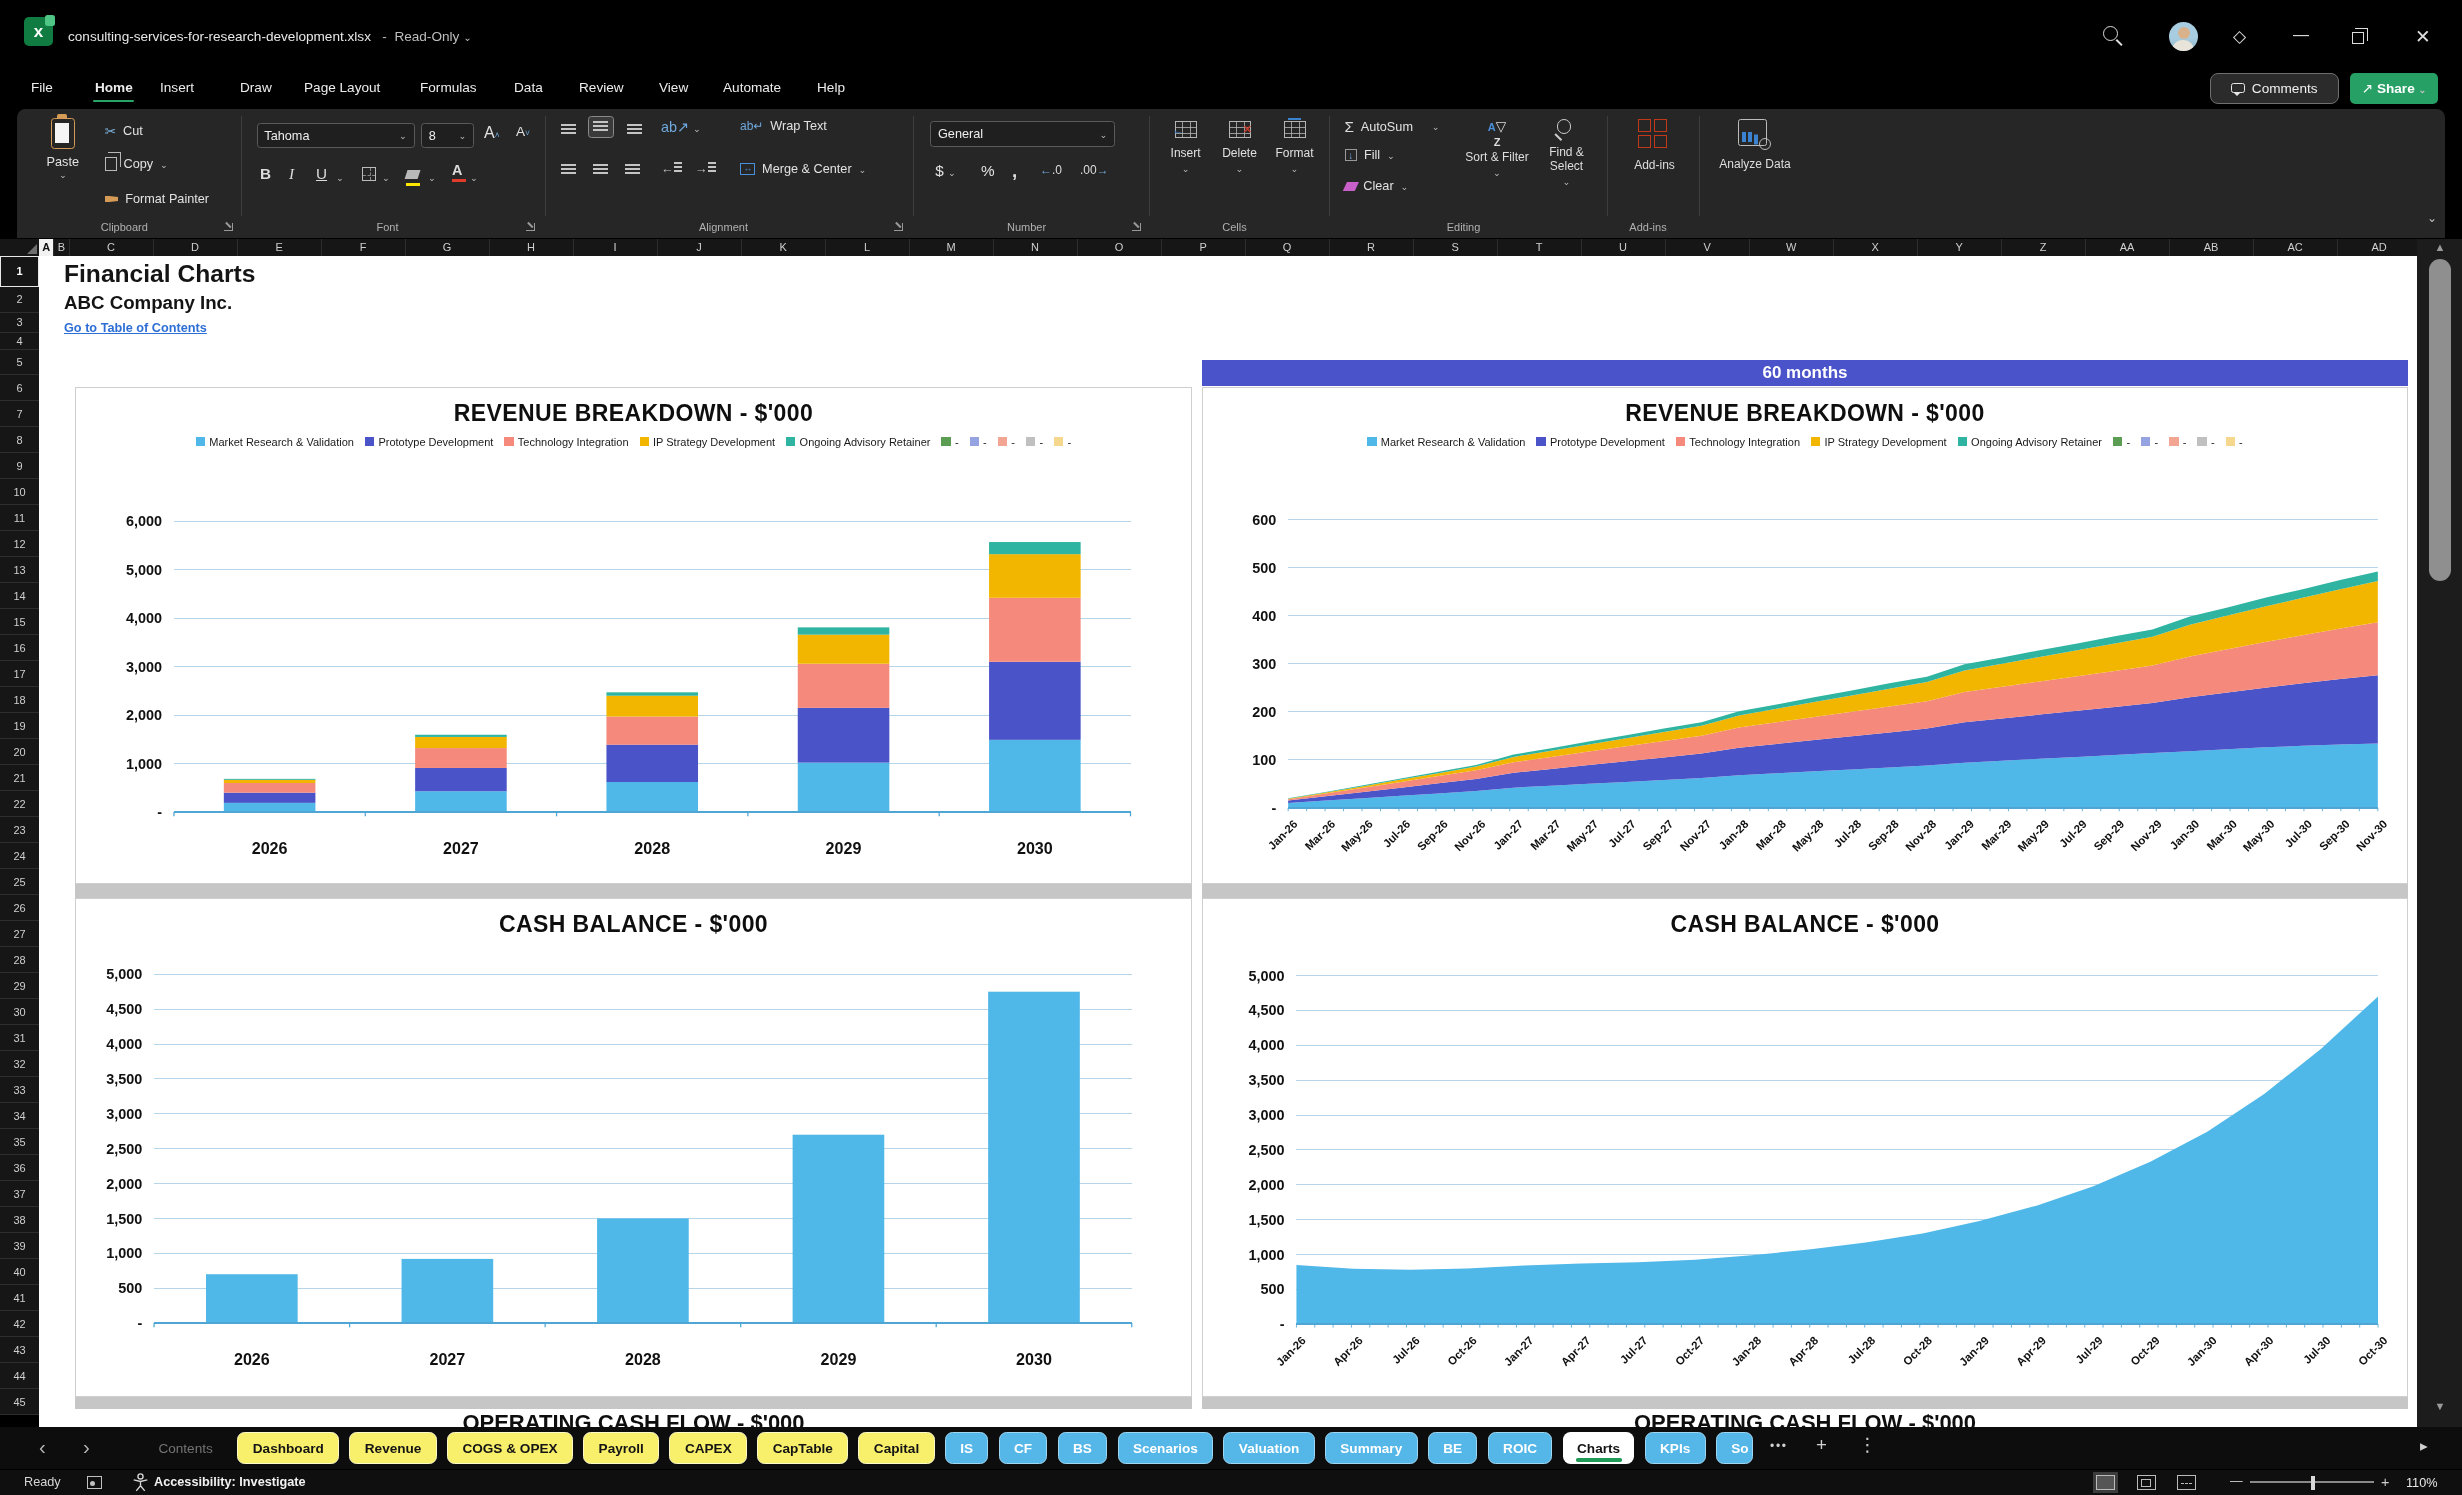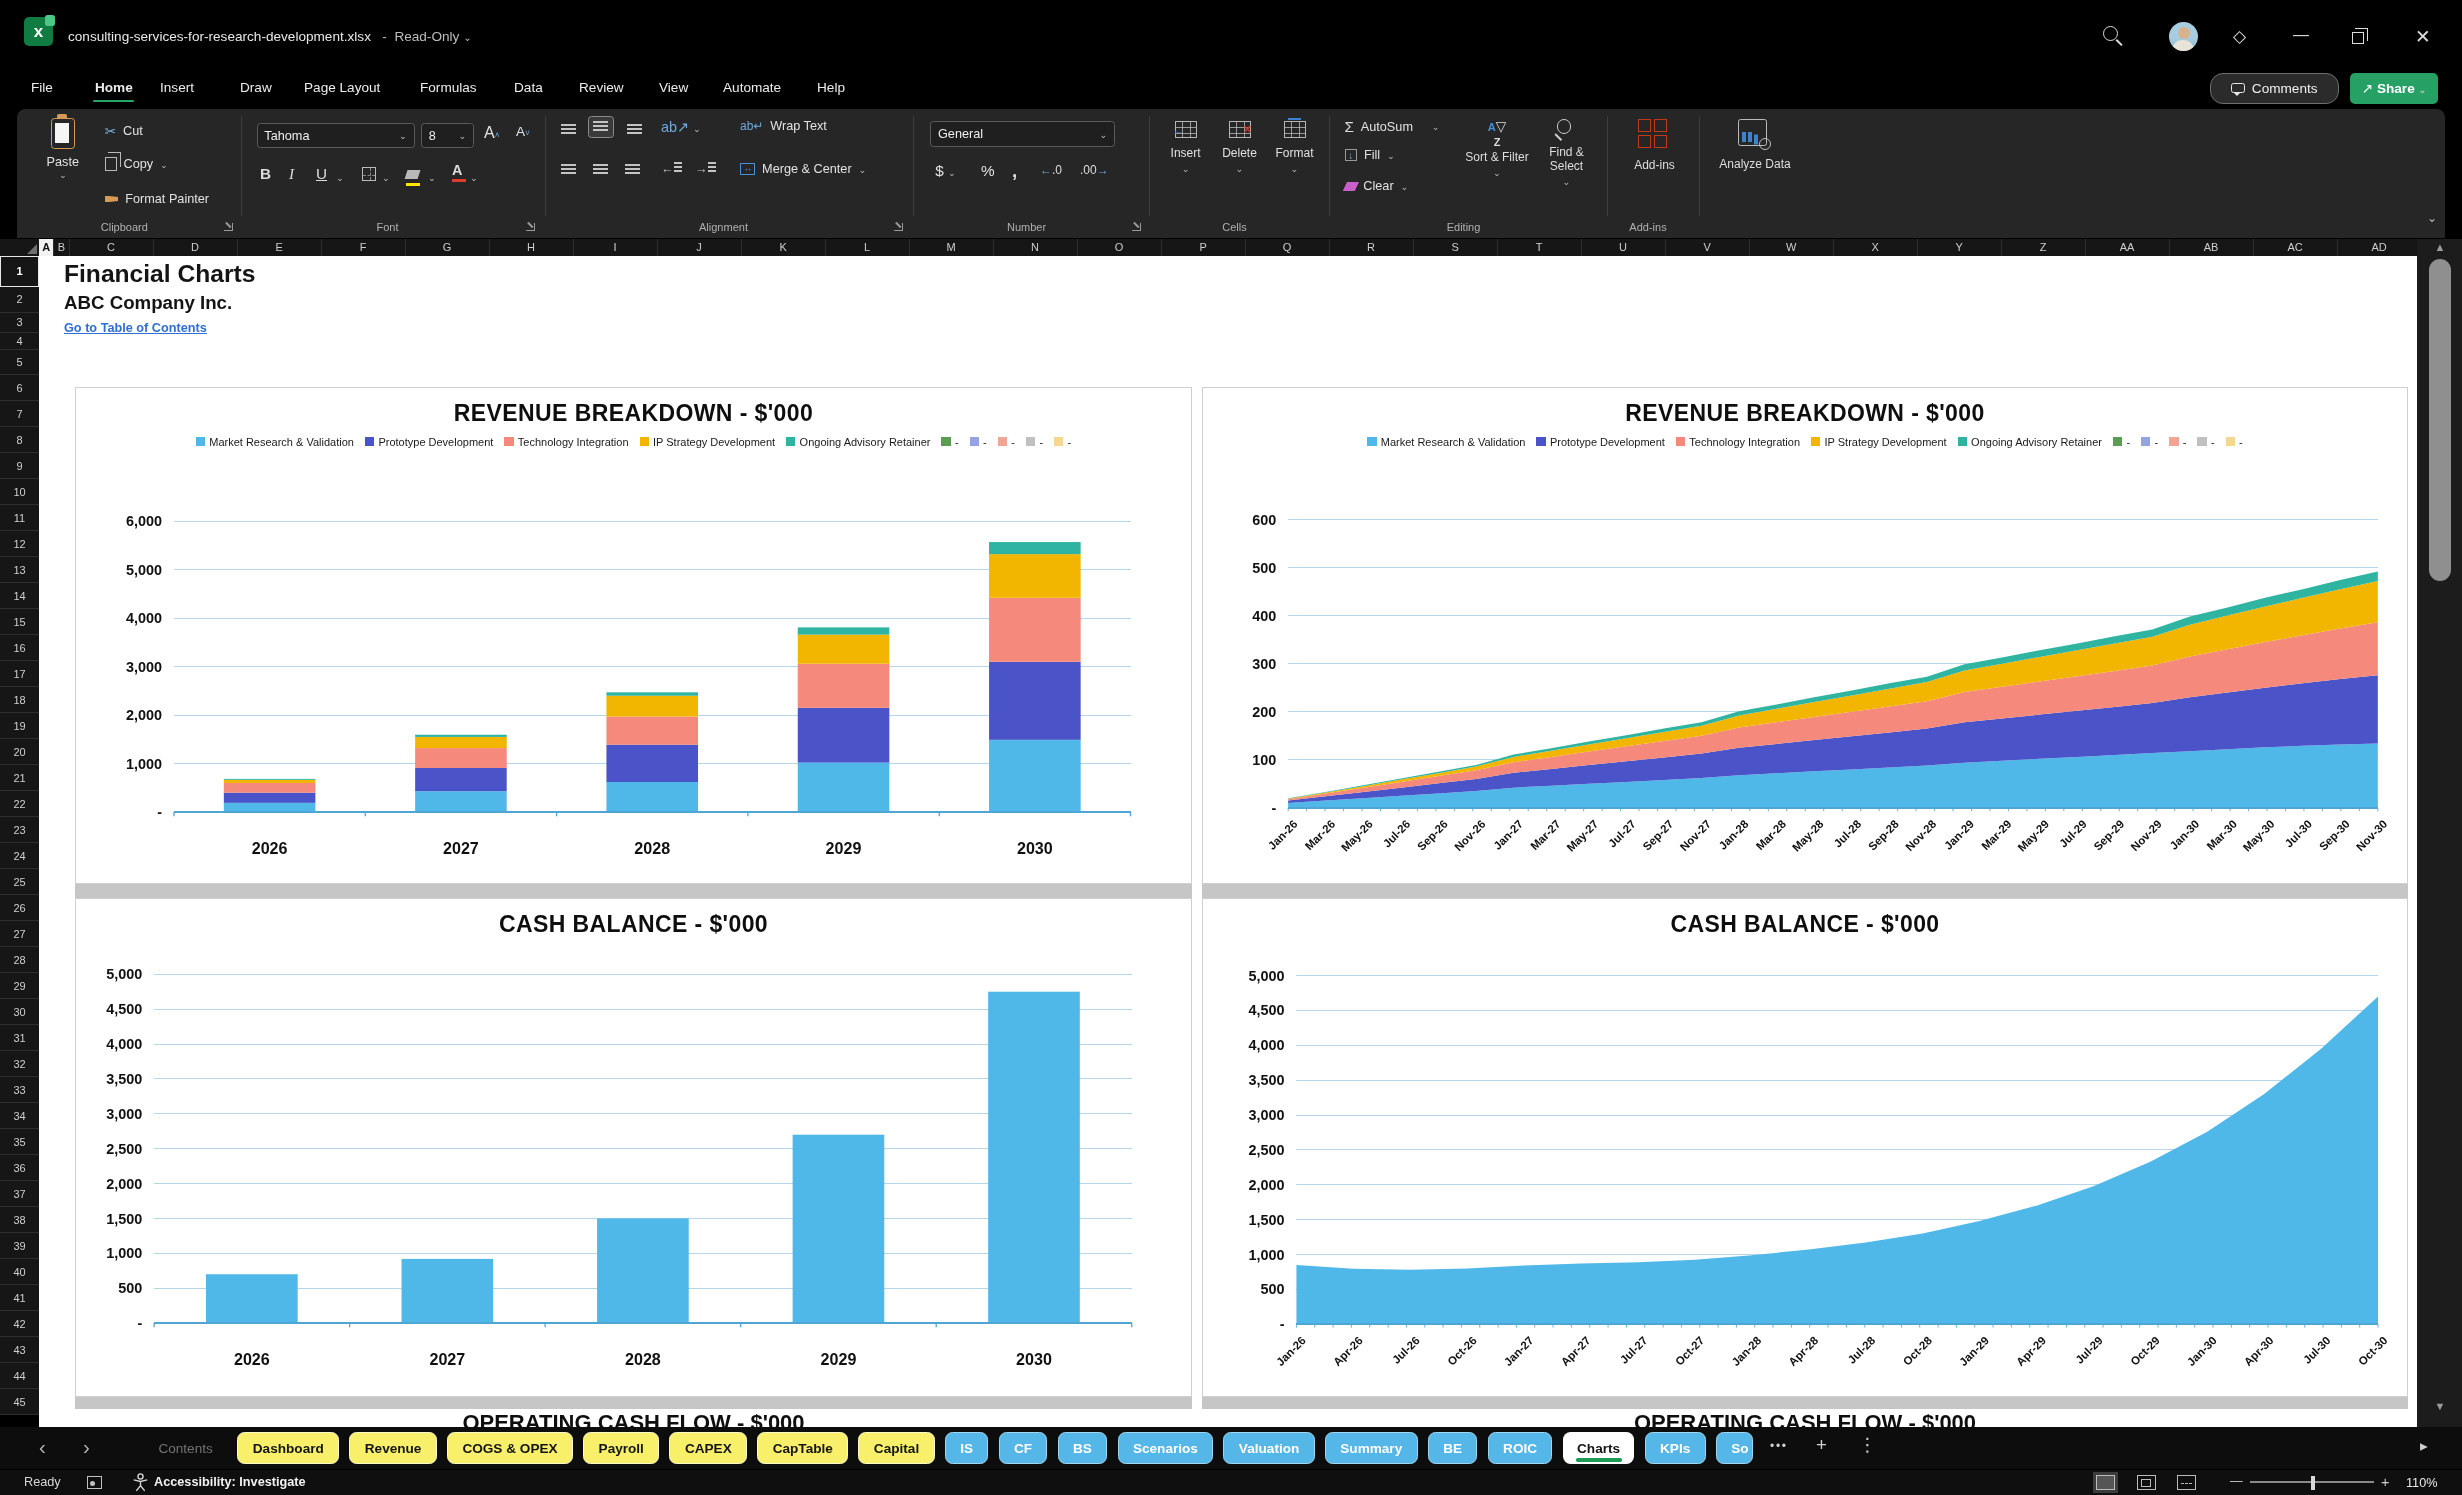--- a/index.html
+++ b/index.html
@@ -22,21 +22,21 @@
   .avatar::after { content:""; position:absolute; left:3.4px; top:18px; width:22px; height:12px; border-radius:10.2px 10.2px 0 0; background:#e8e4da; }
   .winbtn { color:#ddd; font-size:16px; }
   .icon-restore { width:12px; height:12px; border:1.7px solid #ddd; position:relative; display:inline-block; }
   .icon-restore::before { content:""; position:absolute; left:1.7px; top:-5.1px; width:12px; height:12px; border:1.7px solid #ddd; border-left:none; border-bottom:none; }
 
   
   .menubar { position:absolute; left:0; top:71px; width:2462px; height:37px; background:#000; }
   .menu-item { position:absolute; top:8.5px; color:#ececec; font-size:13.6px; cursor:default; }
   .menu-item.active { font-weight:bold; }
   .menu-item.active::after { content:""; position:absolute; left:-1.7px; right:-1.7px; bottom:-7.6px; height:2.5px; background:#27A567; border-radius:1.7px; }
-  .btn-comments { position:absolute; left:2210px; top:1.7px; width:129px; height:31px; border:0.8px solid #6f6f6f; border-radius:13px; background:#2b2b2b; color:#f0f0f0; font-size:13.6px; text-align:center; line-height:30px; }
+  .btn-comments { position:absolute; left:2210px; top:1.7px; width:129px; height:31px; border:0.8px solid #6f6f6f; border-radius:8px; background:#2b2b2b; color:#f0f0f0; font-size:13.6px; text-align:center; line-height:30px; }
   .bubble { display:inline-block; width:13.6px; height:10.2px; border:1.7px solid #e8e8e8; border-radius:2.5px; position:relative; top:0.8px; margin-right:6.8px; }
   .bubble::after{ content:""; position:absolute; left:1.7px; top:8.5px; border:3.4px solid transparent; border-top-color:#e8e8e8; }
   .btn-share { position:absolute; left:2350px; top:1.7px; width:88px; height:31px; border-radius:5.1px; background:#26A065; color:#fff; font-size:13.6px; font-weight:bold; text-align:center; line-height:31px; }
 
   
   .ribbon { position:absolute; left:17px; top:109px; width:2428px; height:129px; background:#262626; border-radius:8.5px 8.5px 0 0; color:#dcdcdc; }
   .rgroup { position:absolute; top:0; height:129px; }
   .glabel { position:absolute; bottom:5.1px; left:0; right:13px; text-align:center; color:#b0b0b0; font-size:11px; }
   .rdiv { position:absolute; top:6.8px; width:0.8px; height:100px; background:#3d3d3d; }
   .rtxt { font-size:12.7px; color:#e2e2e2; }
@@ -394,20 +394,21 @@
       <div class="rowh" style="height: 26px;">42</div>
       <div class="rowh" style="height: 26px;">43</div>
       <div class="rowh" style="height: 26px;">44</div>
       <div class="rowh" style="height: 26px;">45</div>
     </div>
   <div class="grid"></div>
 
   <div class="sheet-title">Financial Charts</div>
   <div class="sheet-company">ABC Company Inc.</div>
   <div class="sheet-link">Go to Table of Contents</div>
+  <div class="banner" style="left:1202px; width:1206px;">60 months</div>
 
   <div class="chart" style="left:75px; top:387px; width:1117px; height:497px;">
     <div class="chart-title">REVENUE BREAKDOWN - $'000</div>
     <div class="legend" id="legend-0">
         <span class="leg-item">
           <span class="leg-sw" style="background: rgb(79, 184, 232);"></span>
           <span>Market Research &amp; Validation</span>
         </span>
         <span class="leg-item">
           <span class="leg-sw" style="background: rgb(74, 84, 200);"></span>

